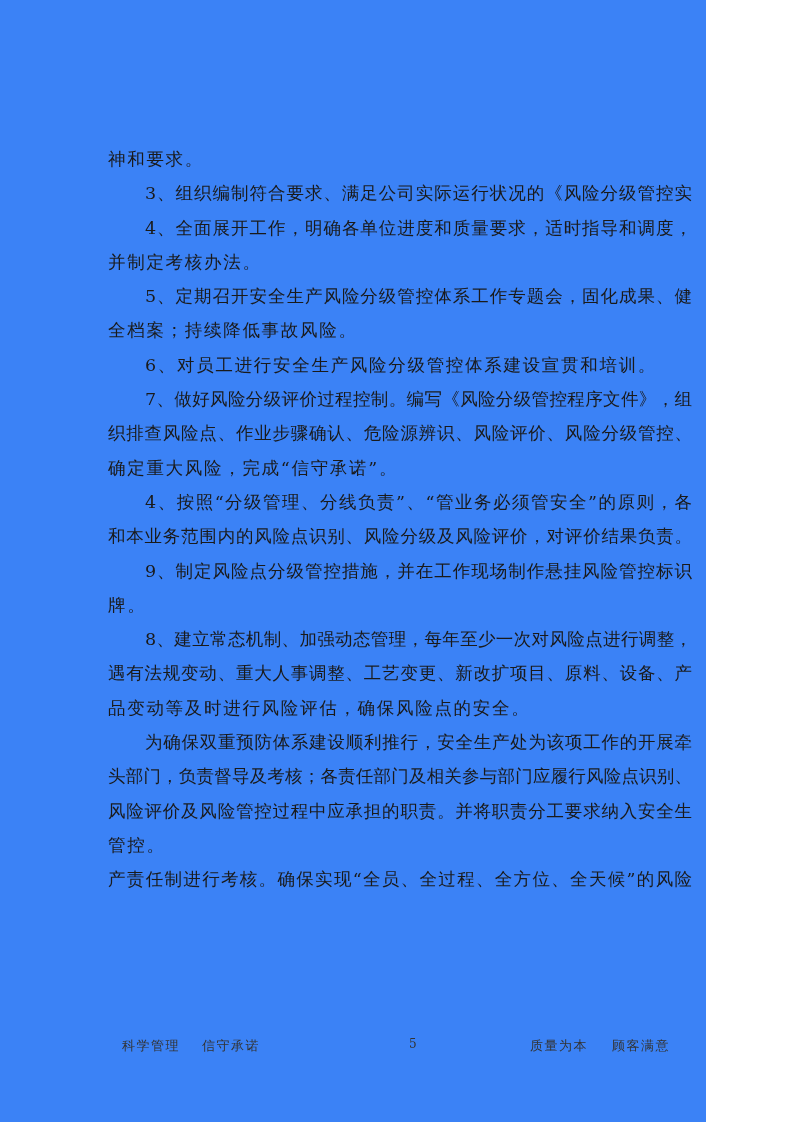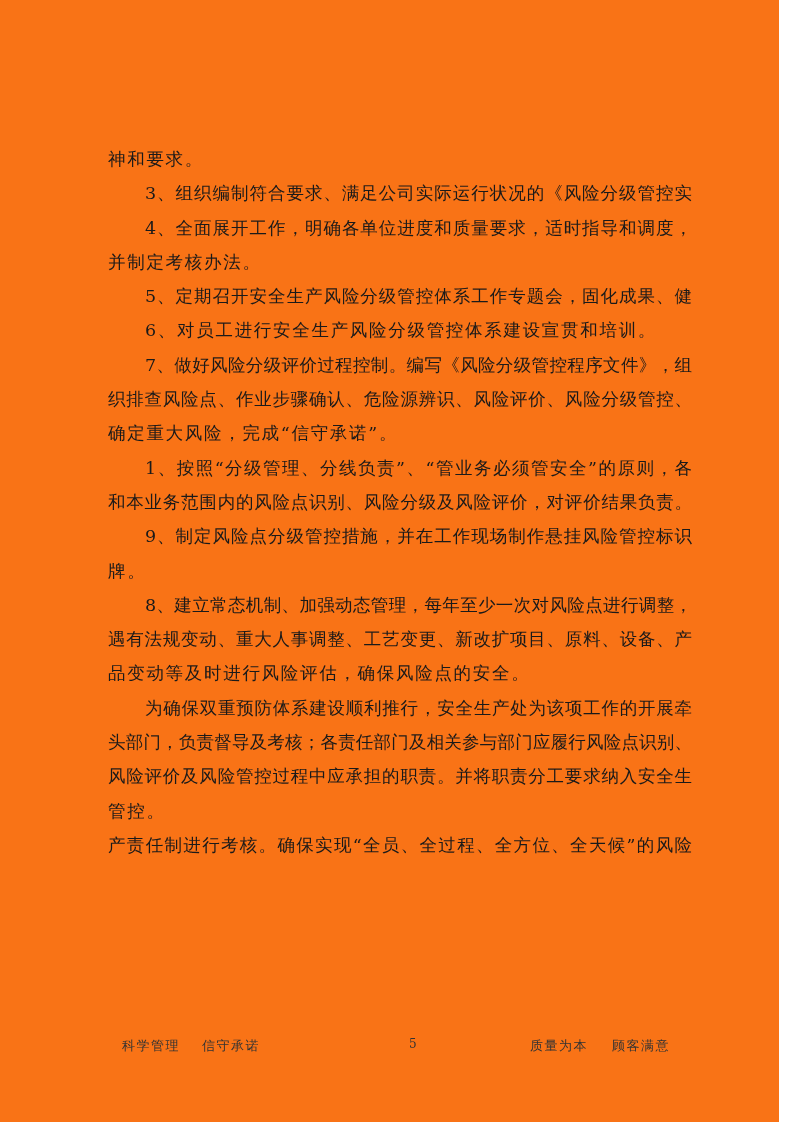--- a/index.html
+++ b/index.html
@@ -1,18 +1,18 @@
 <!DOCTYPE html>
 <html><head>
   <meta charset="utf-8">
   <style>
     html, body { margin: 0; padding: 0; background: #ffffff; }
     body { width: 793px; height: 1122px; position: relative; overflow: hidden;
            font-family: "DejaVu Serif", "Liberation Serif", serif; color: #1a1a1a; }
-    .page { position: absolute; left: 0; top: 0; width: 779px; height: 1122px; background: #f97316; }
+    .page { position: absolute; left: 0; top: 0; width: 706px; height: 1122px; background: #3b82f6; }
     .body-text { position: absolute; left: 108px; top: 142px; width: 584px; }
     .line { height: 34.3px; line-height: 34.3px; font-size: 17.5px; white-space: nowrap;
             letter-spacing: 1.7px; overflow: visible; }
     .line.justify { text-align: justify; text-align-last: justify; letter-spacing: 0; }
     .indent { padding-left: 37px; }
     .footer { position: absolute; top: 1037px; left: 0; width: 793px; height: 22px;
               font-size: 13px; color: #333; letter-spacing: 1.5px; }
     .footer .left { position: absolute; left: 122px; top: 0; }
     .footer .left span + span { margin-left: 22px; }
     .footer .center { position: absolute; left: 409px; top: 0; font-size: 12px; }
@@ -22,25 +22,26 @@
 </head>
 <body>
 
 <div class="page">
   <div class="body-text" id="body-text">
       <div class="line">神和要求。</div>
       <div class="line indent justify">3、组织编制符合要求、满足公司实际运行状况的《风险分级管控实</div>
       <div class="line indent justify">4、全面展开工作，明确各单位进度和质量要求，适时指导和调度，</div>
       <div class="line">并制定考核办法。</div>
       <div class="line indent justify">5、定期召开安全生产风险分级管控体系工作专题会，固化成果、健</div>
+      <div class="line">全档案；持续降低事故风险。</div>
       <div class="line indent">6、对员工进行安全生产风险分级管控体系建设宣贯和培训。</div>
       <div class="line indent justify">7、做好风险分级评价过程控制。编写《风险分级管控程序文件》，组</div>
       <div class="line justify">织排查风险点、作业步骤确认、危险源辨识、风险评价、风险分级管控、</div>
       <div class="line">确定重大风险，完成“信守承诺”。</div>
-      <div class="line indent justify">1、按照“分级管理、分线负责”、“管业务必须管安全”的原则，各</div>
+      <div class="line indent justify">4、按照“分级管理、分线负责”、“管业务必须管安全”的原则，各</div>
       <div class="line justify">和本业务范围内的风险点识别、风险分级及风险评价，对评价结果负责。</div>
       <div class="line indent justify">9、制定风险点分级管控措施，并在工作现场制作悬挂风险管控标识</div>
       <div class="line">牌。</div>
       <div class="line indent justify">8、建立常态机制、加强动态管理，每年至少一次对风险点进行调整，</div>
       <div class="line justify">遇有法规变动、重大人事调整、工艺变更、新改扩项目、原料、设备、产</div>
       <div class="line">品变动等及时进行风险评估，确保风险点的安全。</div>
       <div class="line indent justify">为确保双重预防体系建设顺利推行，安全生产处为该项工作的开展牵</div>
       <div class="line justify">头部门，负责督导及考核；各责任部门及相关参与部门应履行风险点识别、</div>
       <div class="line justify">风险评价及风险管控过程中应承担的职责。并将职责分工要求纳入安全生</div>
       <div class="line">管控。</div>

